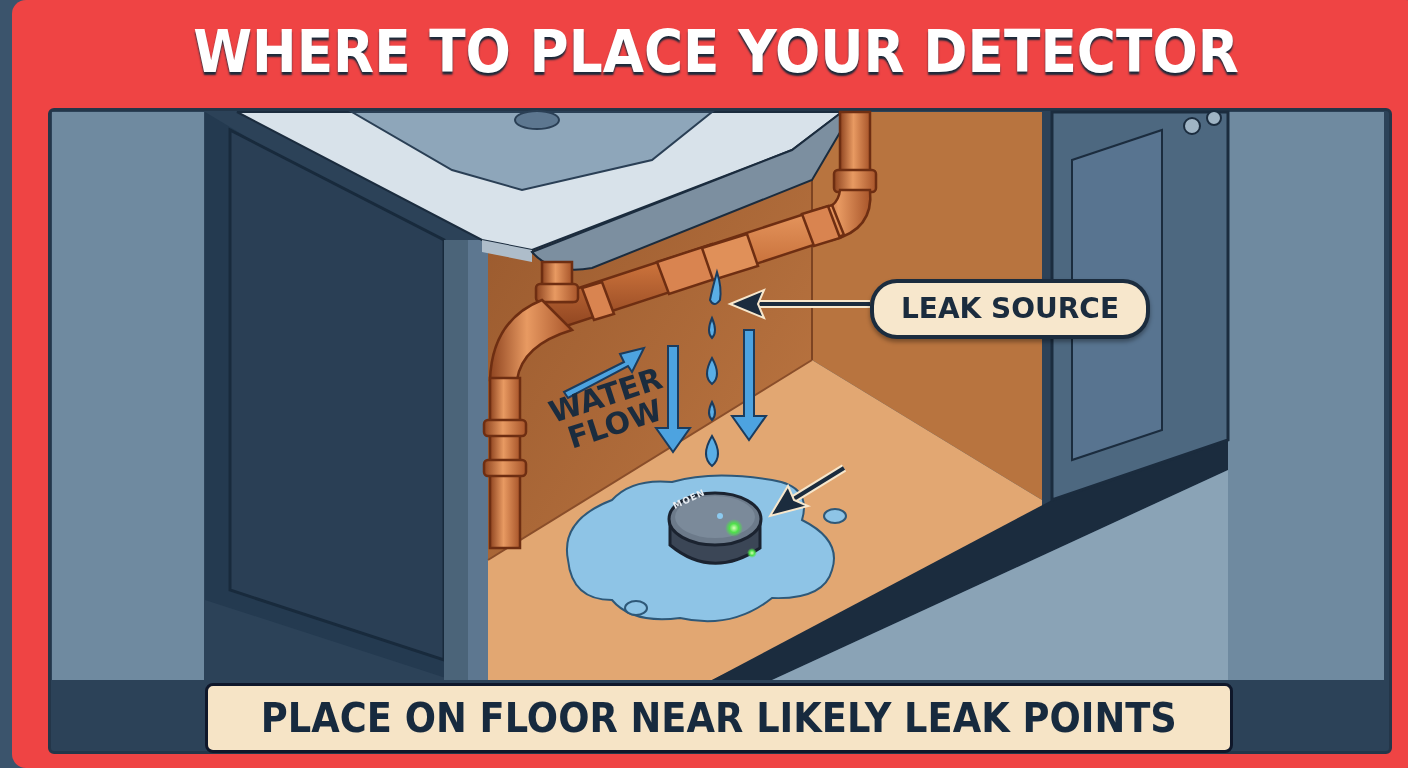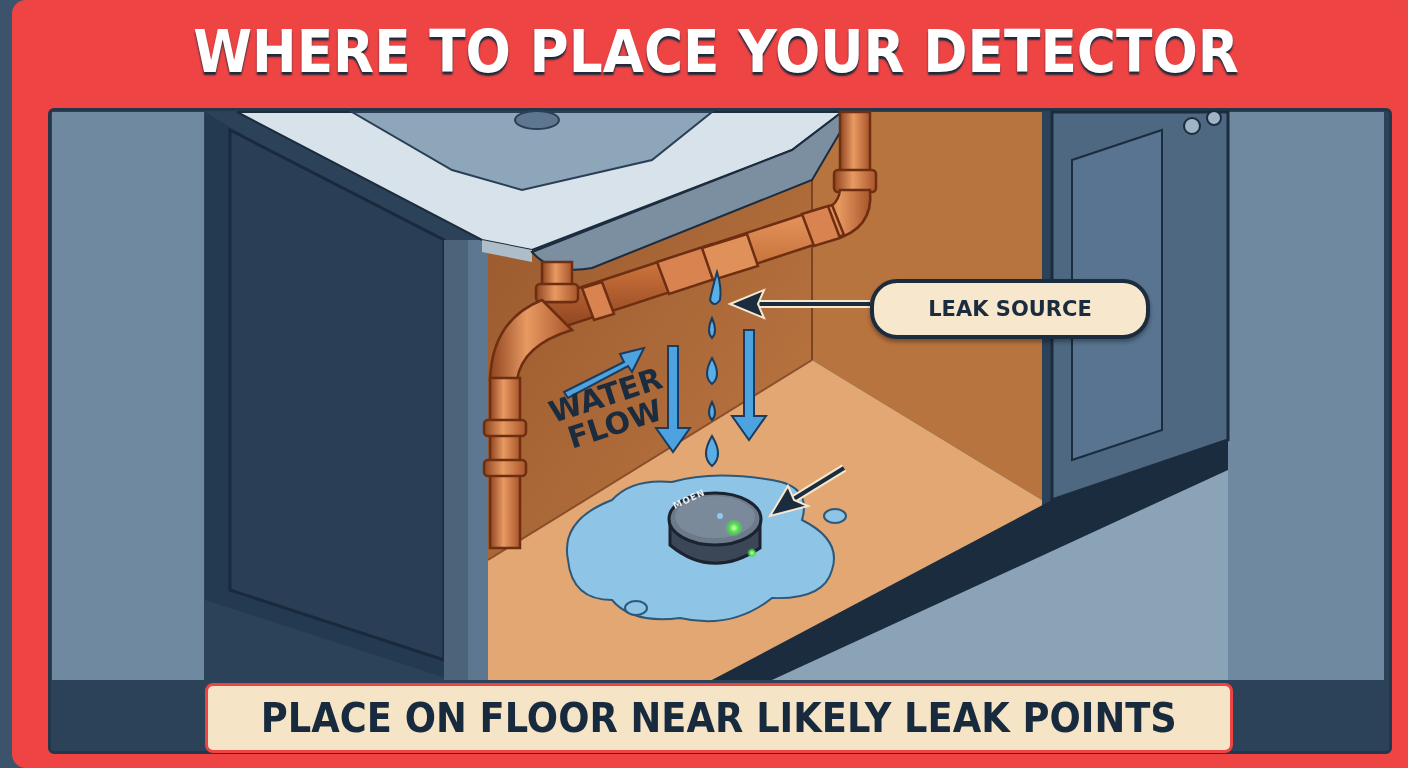--- a/index.html
+++ b/index.html
@@ -2,23 +2,23 @@
 <html><head>
 <meta charset="utf-8">
 <style>
   html,body{margin:0;padding:0;}
   body{width:1408px;height:768px;overflow:hidden;background:#3b546c;font-family:"DejaVu Sans",sans-serif;}
   .frame{position:absolute;left:12px;top:0;width:1408px;height:768px;background:#ef4444;border-radius:14px;}
   .title{position:absolute;left:0;top:18px;width:1408px;text-align:center;color:#ffffff;font-family:"DejaVu Sans",sans-serif;font-weight:bold;font-size:58px;letter-spacing:0px;text-shadow:0 3px 2px #1b2a3a;transform:scaleX(0.92);}
   .panel{position:absolute;left:36px;top:108px;width:1338px;height:640px;background:#2c4258;border:3px solid #243649;border-radius:6px;overflow:hidden;}
   svg.scene{position:absolute;left:0;top:0;}
   .callout{position:absolute;background:#f7e7cc;border:4px solid #1b2c3e;border-radius:12px;color:#1b2c3e;font-weight:bold;font-family:"DejaVu Sans",sans-serif;text-align:center;box-shadow:0 3px 4px rgba(0,0,0,0.35);}
-  .leak{left:858px;top:279px;width:272px;height:52px;line-height:52px;font-size:21px;border-radius:27px;}
+  .leak{left:858px;top:279px;width:272px;height:52px;line-height:52px;font-size:28px;border-radius:27px;}
   .det{left:830px;top:432px;width:208px;height:56px;line-height:56px;font-size:32px;}
-  .banner{position:absolute;left:193px;top:683px;width:1022px;height:64px;line-height:64px;background:#f6e4c6;border:3px solid #ef4444;border-radius:8px;color:#172a3e;font-weight:bold;font-size:40px;text-align:center;font-family:"DejaVu Sans",sans-serif;}
+  .banner{position:absolute;left:193px;top:683px;width:1022px;height:64px;line-height:64px;background:#f6e4c6;border:3px solid #0f172a;border-radius:8px;color:#172a3e;font-weight:bold;font-size:40px;text-align:center;font-family:"DejaVu Sans",sans-serif;}
   .banner span{display:inline-block;transform:scaleX(0.92);}
   .flow{position:absolute;left:540px;top:380px;color:#1b2c3e;font-weight:bold;font-size:30px;line-height:30px;transform:rotate(-18deg);font-family:"DejaVu Sans",sans-serif;text-align:center;}
   .brand{position:absolute;left:660px;top:494px;color:#e6ecf2;font-size:9px;font-weight:bold;transform:rotate(-25deg);letter-spacing:1px;}
 </style>
 </head>
 <body>
 
 <div class="frame">
   <div class="title">WHERE TO PLACE YOUR DETECTOR</div>
 

